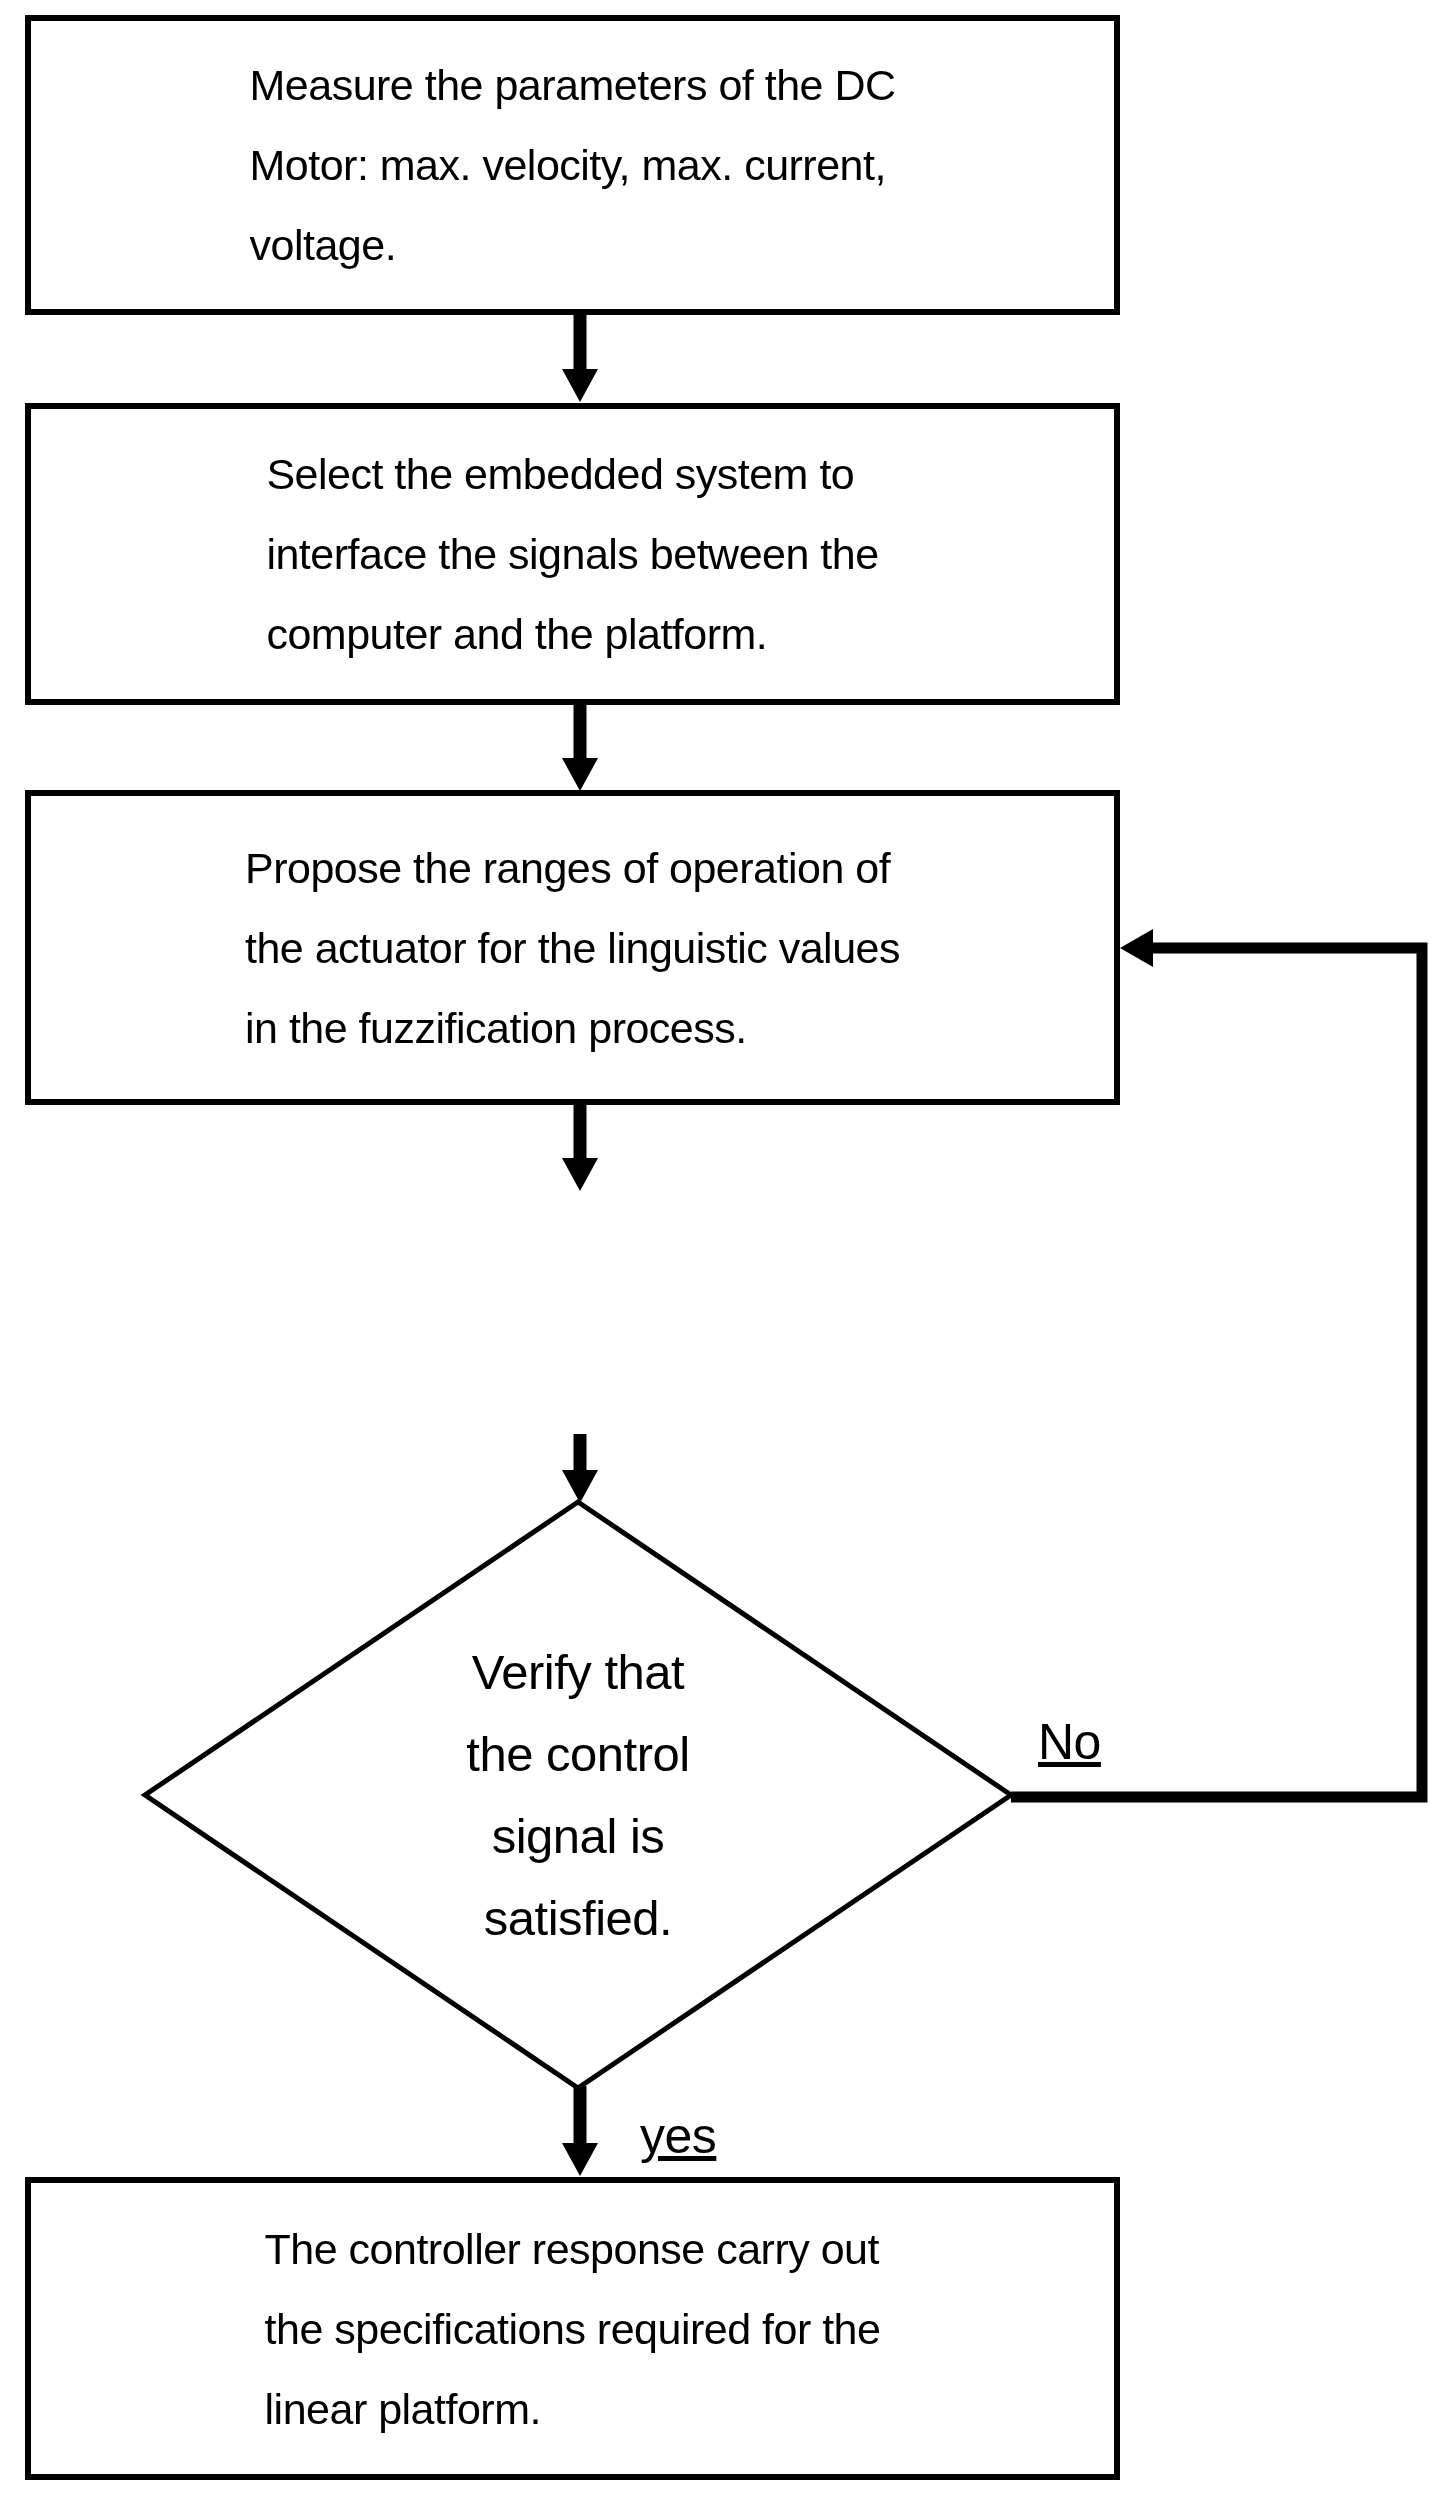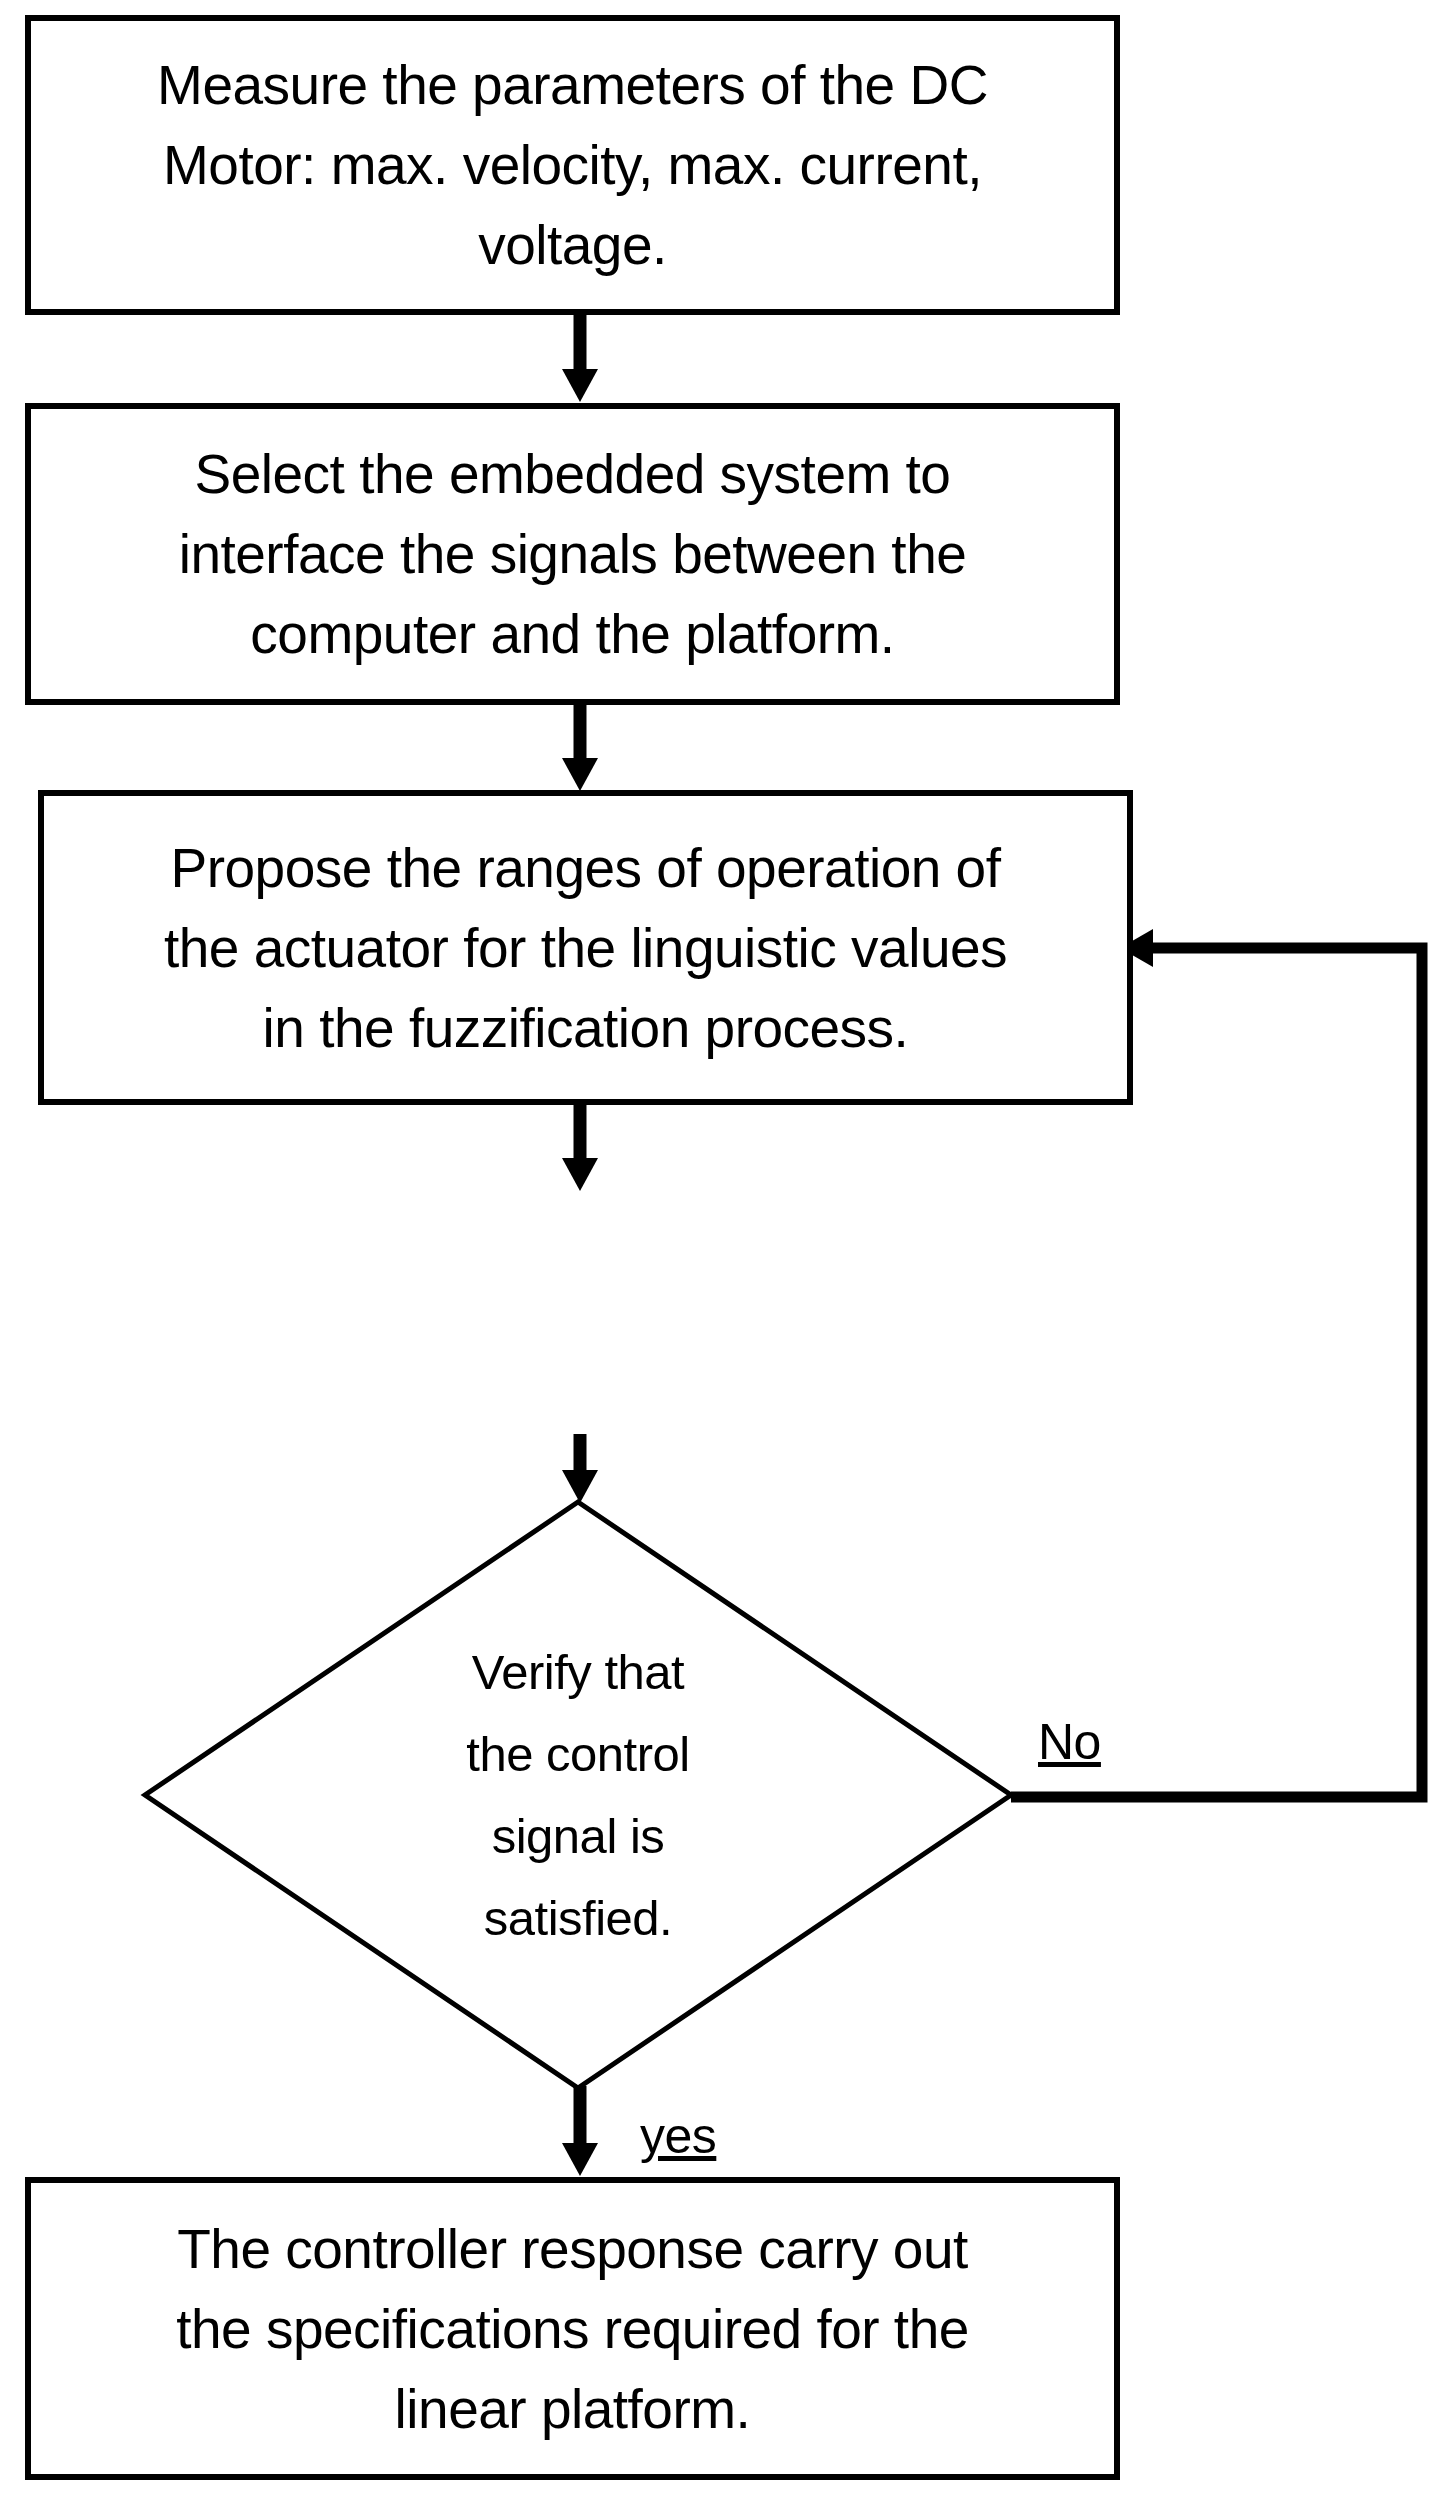--- a/index.html
+++ b/index.html
@@ -21,22 +21,21 @@
     position:absolute;
     box-sizing:border-box;
     background:#ffffff;
     border:6px solid #000000;
     display:flex;
     align-items:center;
     justify-content:center;
   }
   .node-text{
     white-space:pre-line;
-    text-align:center;
-    font-size:55px;
+    font-size:43px;
     line-height:80px;
     letter-spacing:-0.5px;
   }
   .diamond-text{
     position:absolute;
     left:328px;
     top:1633px;
     width:500px;
     height:324px;
     display:flex;
@@ -53,21 +52,21 @@
     font-size:50px;
     line-height:52px;
     letter-spacing:-0.5px;
     text-decoration:underline;
   }
   #label-no{ left:1038px; top:1716px; }
   #label-yes{ left:640px; top:2094px;margin-top:16px; }
   
   #node-step1{ left:25px; top:15px;   width:1095px; height:300px; }
   #node-step2{ left:25px; top:403px;  width:1095px; height:302px; }
-  #node-step3{ left:38px; top:790px;  width:1095px; height:315px; }
+  #node-step3{ left:25px; top:790px;  width:1095px; height:315px; }
   #node-step4{ left:25px; top:1192px; width:1095px; height:245px; }
   #node-step5{ left:25px; top:2177px; width:1095px; height:303px; }
 </style>
 </head>
 <body>
 
 <div id="canvas">
 
   <svg id="connector-layer" viewBox="0 0 1448 2500" xmlns="http://www.w3.org/2000/svg">
 

